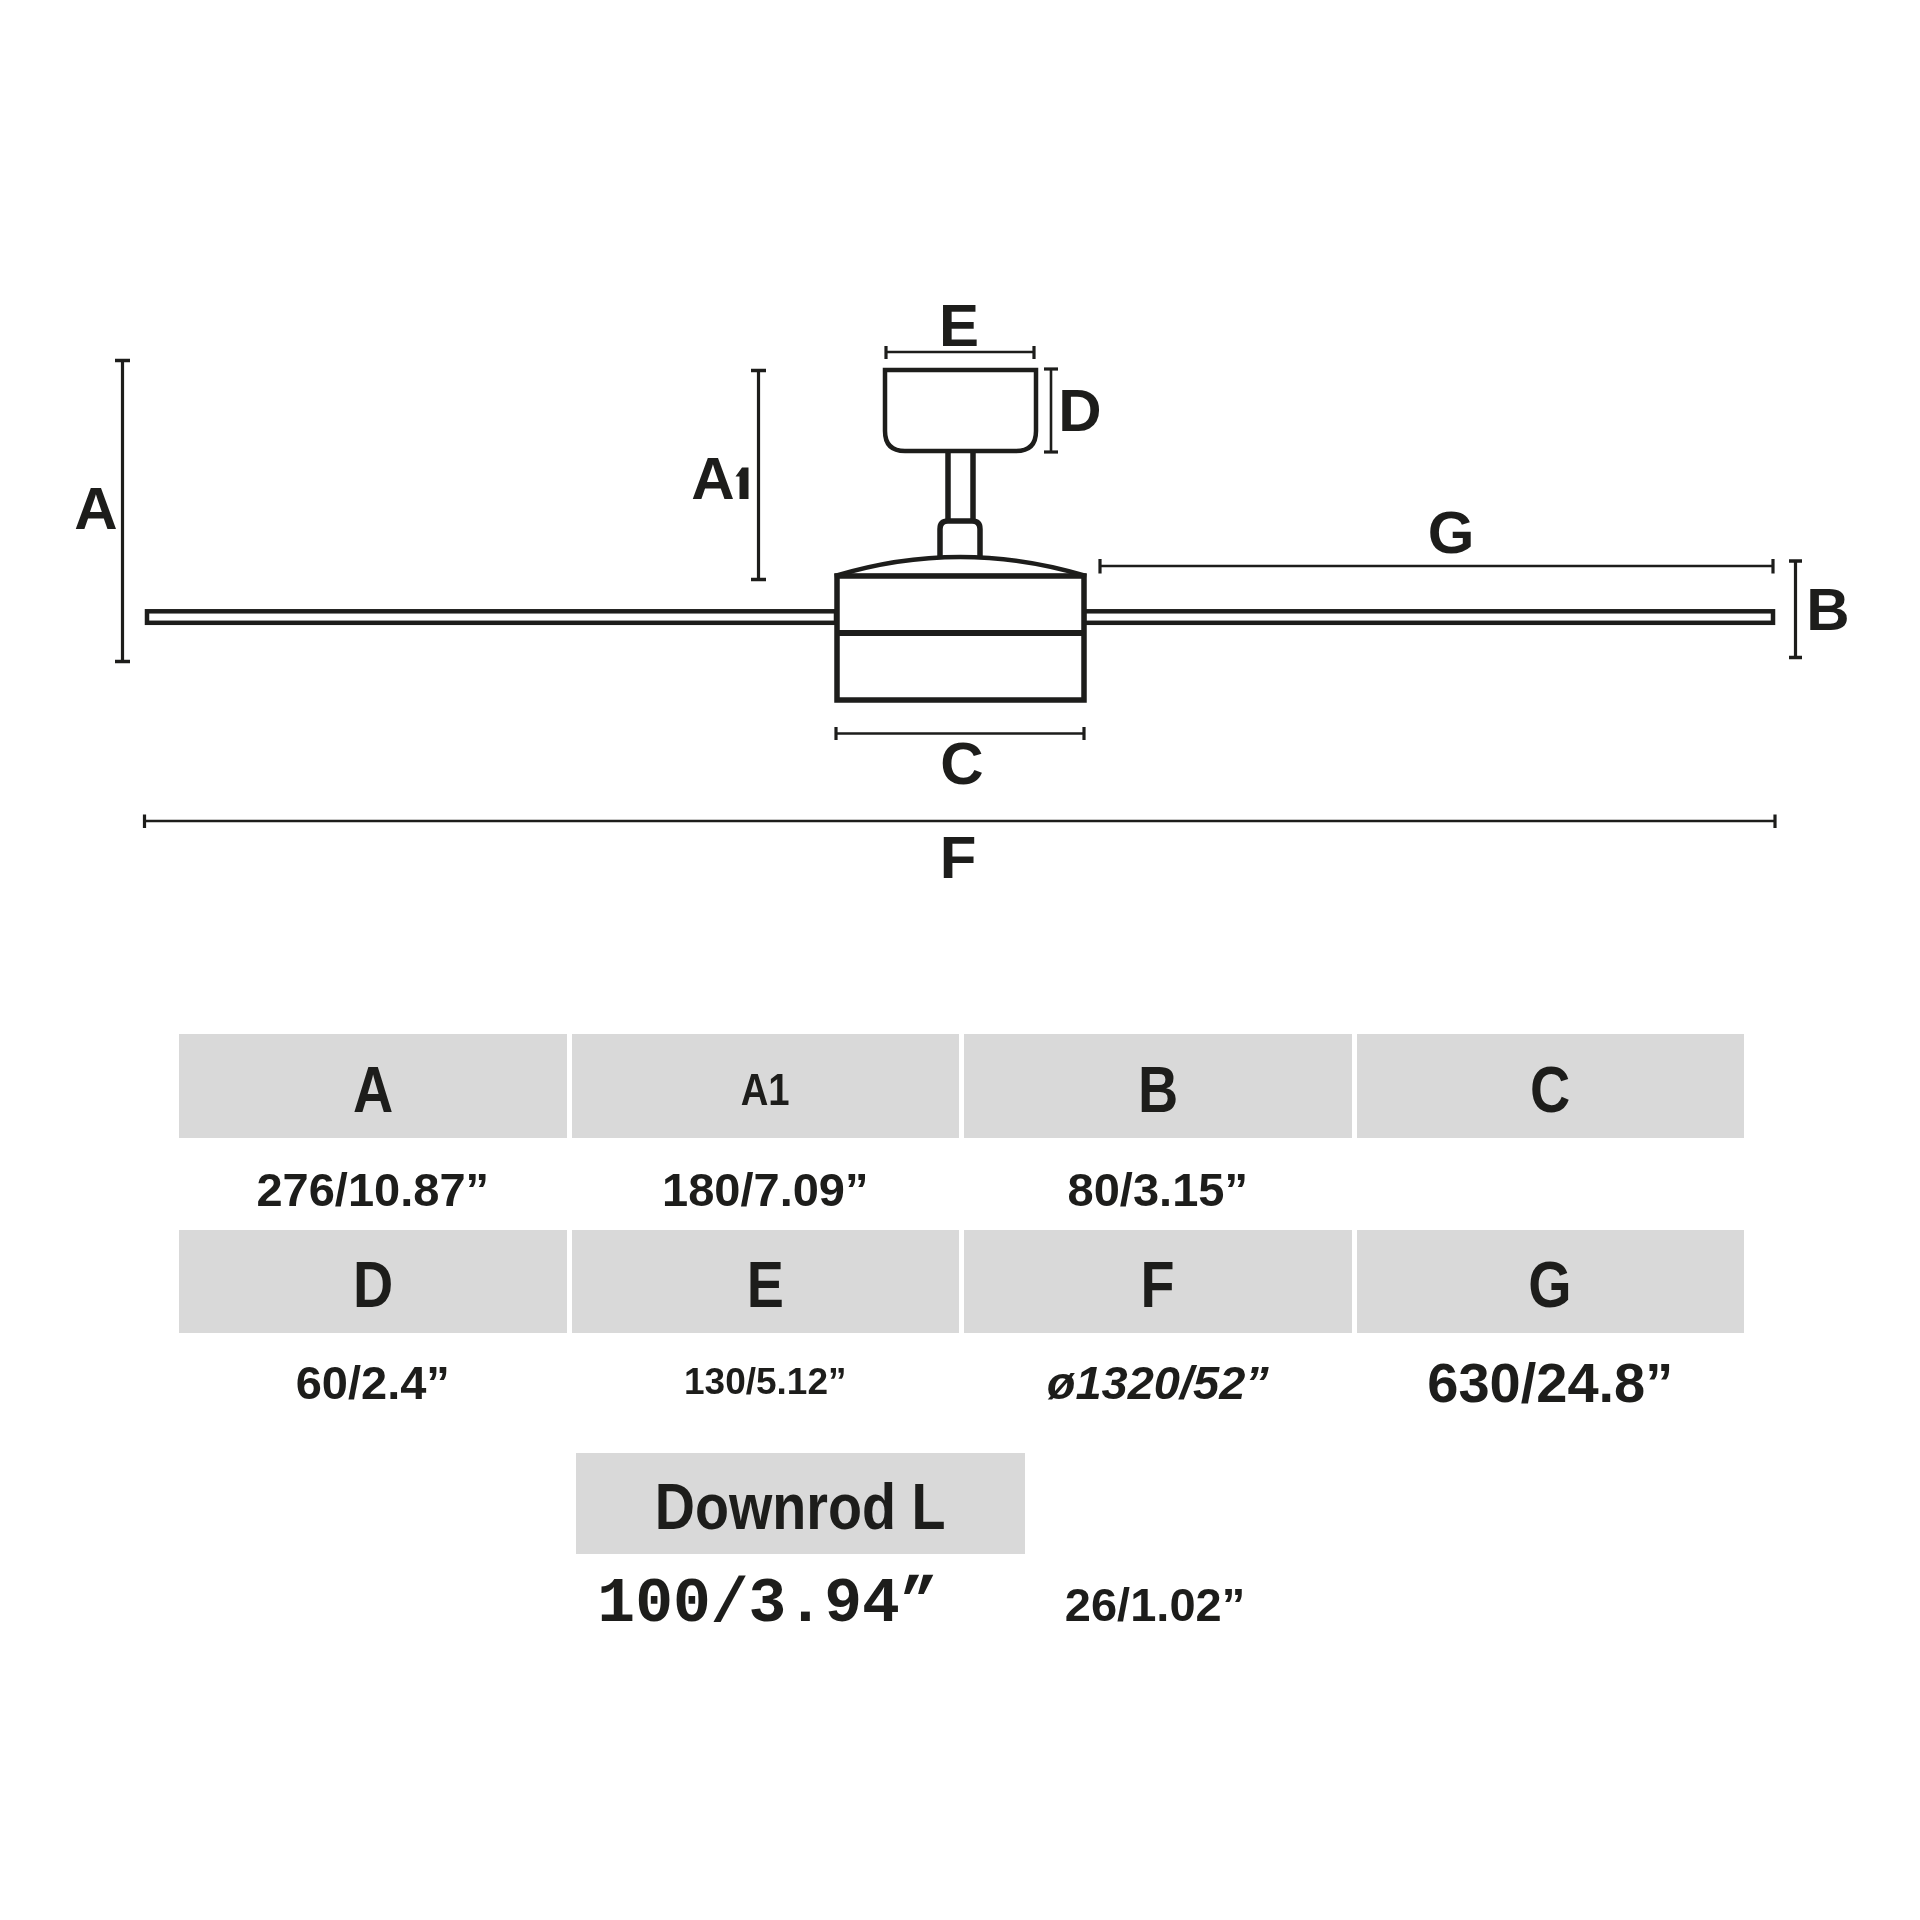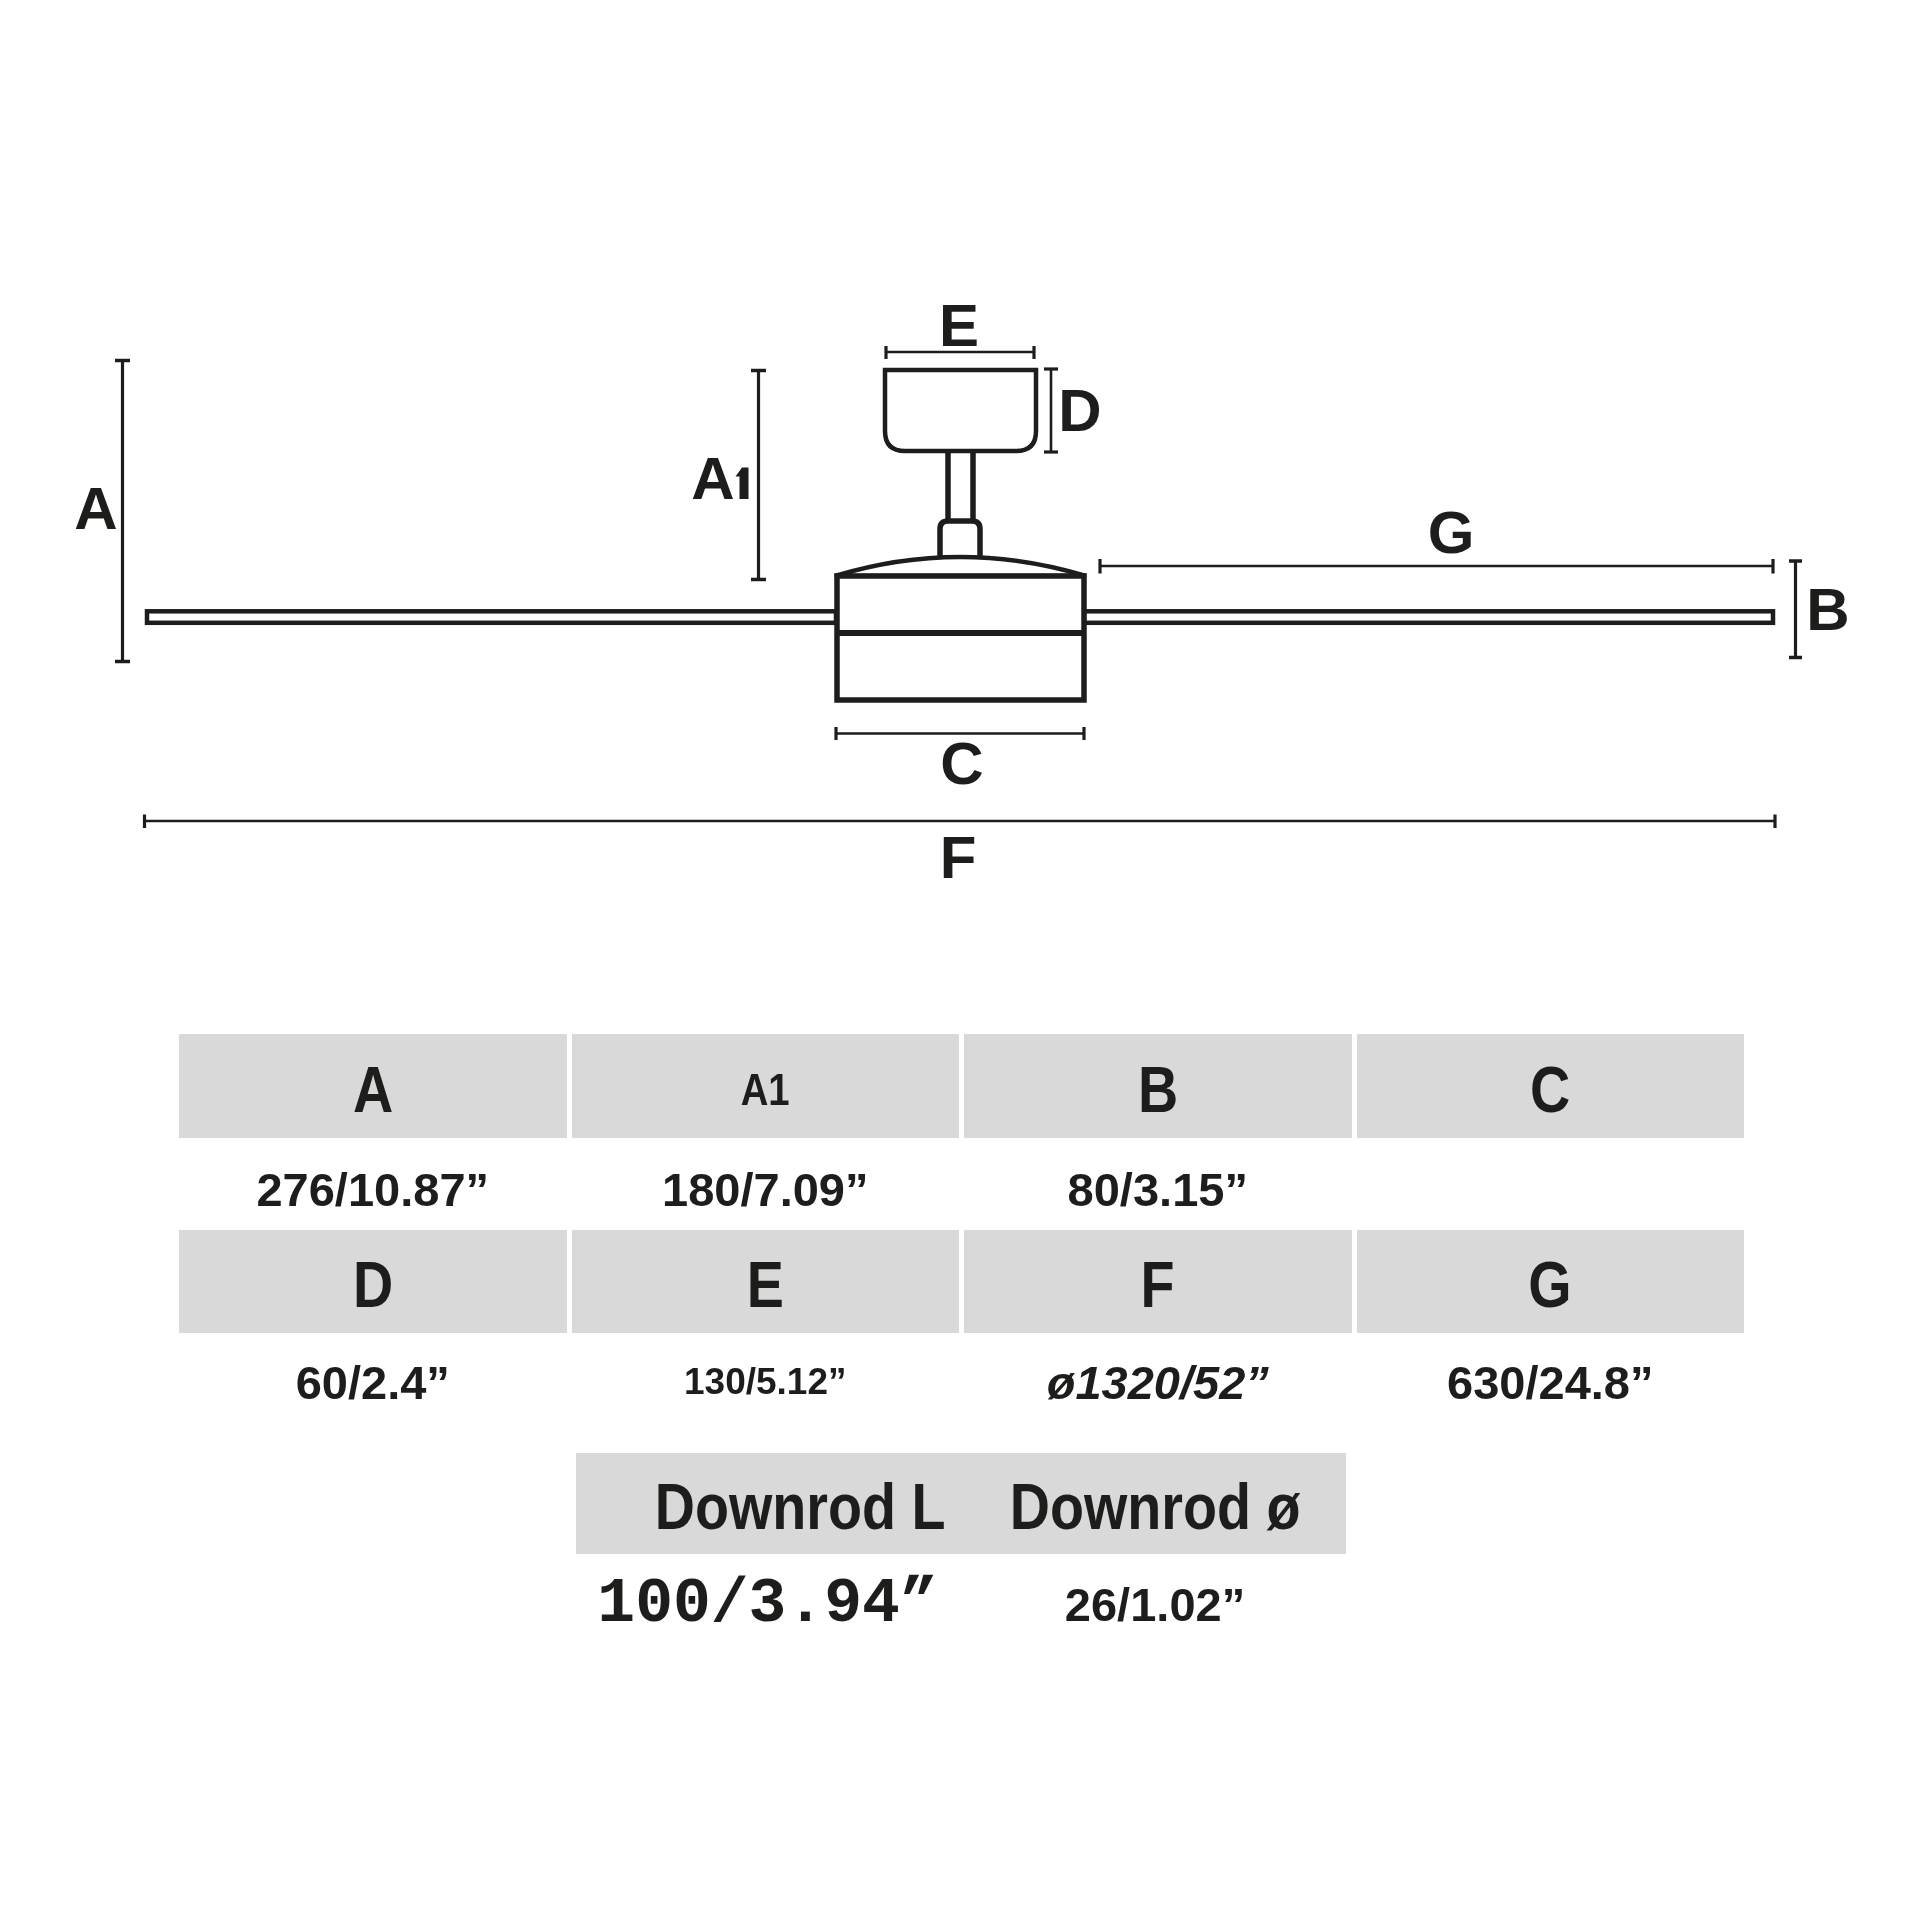--- a/index.html
+++ b/index.html
@@ -109,24 +109,21 @@
 <div class="hdr" style="left:964px;top:1230px;width:387.5px;height:103px;font-size:64px;">
       <span>F</span>
     </div>
 <div class="hdr" style="left:1356.5px;top:1230px;width:387.5px;height:103px;font-size:64px;">
       <span>G</span>
     </div>
 
 <div class="val" style="left:179px;top:1348px;width:387.5px;height:68px;font-size:47px;">60/2.4”</div>
 <div class="val" style="left:571.5px;top:1348px;width:387.5px;height:68px;font-size:37px;">130/5.12”</div>
 <div class="val" style="left:964px;top:1348px;width:387.5px;height:68px;font-size:47px;font-style:italic;">ø1320/52”</div>
-<div class="val" style="left:1356.5px;top:1348px;width:387.5px;height:68px;font-size:47px;text-align:center;">630/24.8”</div>
+<div class="val" style="left:1356.5px;top:1348px;width:387.5px;height:68px;font-size:56px;text-align:center;">630/24.8”</div>
 
 <div class="hdr" style="left:576px;top:1453px;width:449px;height:101px;font-size:64px;">
       <span>Downrod L</span>
-    </div>
-<div class="hdr" style="left:964px;top:1453px;width:382px;height:101px;font-size:64px;">
-      <span>Downrod ø</span>
     </div>
 
 <div class="val" style="left:576px;top:1570px;width:383px;height:68px;font-size:63px;font-family:Liberation Mono, monospace;">100/3.94”</div>
 <div class="val" style="left:964px;top:1570px;width:382px;height:68px;font-size:47px;">26/1.02”</div>
 </div>
 
 </body></html>

